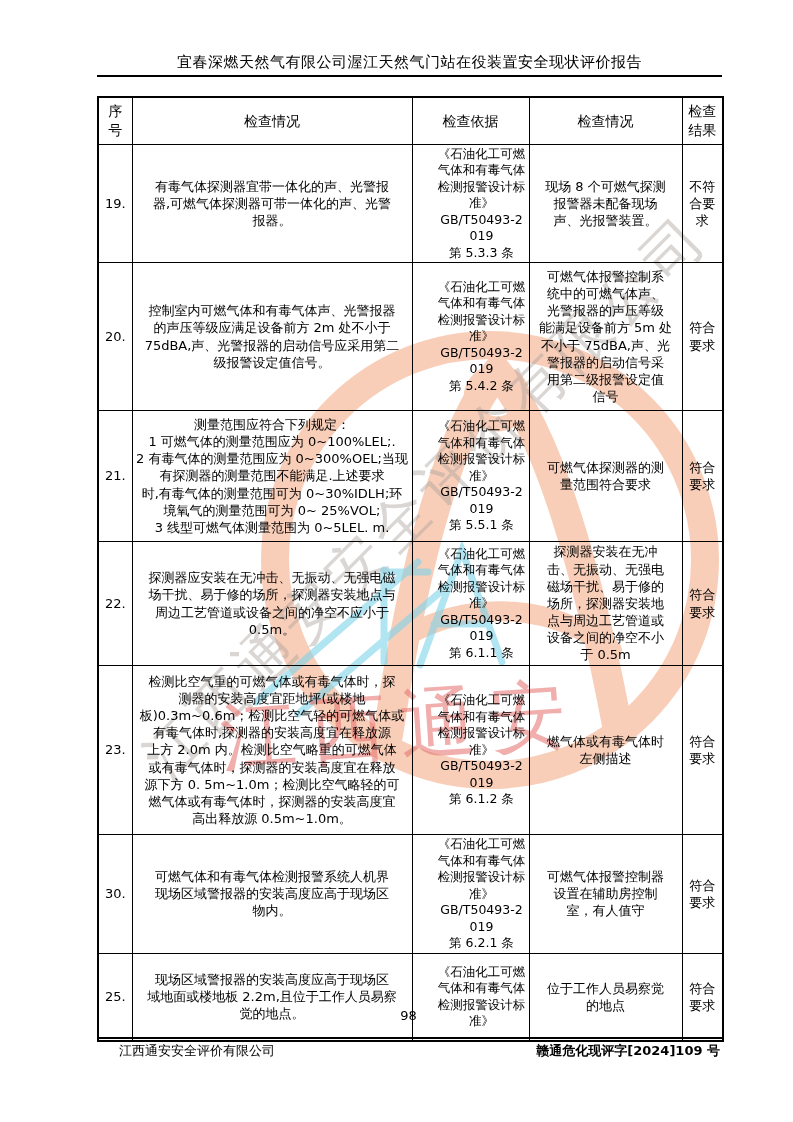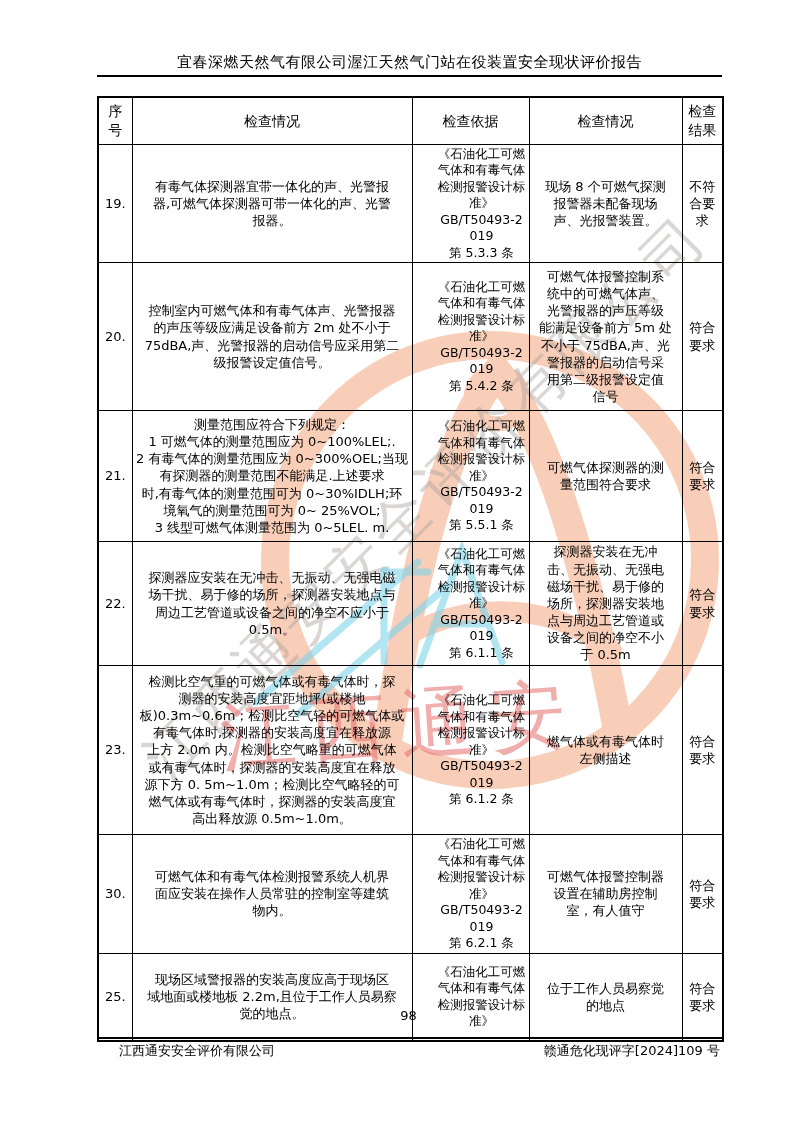--- a/index.html
+++ b/index.html
@@ -46,21 +46,21 @@
   .page-number{
     position:absolute;top:1008px;left:12px;width:793px;
     text-align:center;font-size:13px;
   }
   .footer-rule{position:absolute;top:1037px;left:97px;width:625px;border-top:2px solid #000;}
   .footer{
     position:absolute;top:1042px;left:97px;width:625px;
     font-size:13px;display:flex;justify-content:space-between;
   }
   .footer .fl{padding-left:22px;}
-  .footer .fr{padding-right:2px;}
+  .footer .fr{padding-right:2px;font-weight:bold;}
 </style>
 </head>
 <body>
 
 <div class="page">
 
   <div class="watermark">
     <svg width="793" height="1122" viewBox="0 0 793 1122">
 
       <g opacity="0.45">
@@ -209,21 +209,21 @@
 GB/T50493-2019
 第 6.1.2 条</td>
           <td>燃气体或有毒气体时
 左侧描述</td>
           <td>符合
 要求</td>
         </tr>
         <tr style="height:105px">
           <td>30.</td>
           <td>可燃气体和有毒气体检测报警系统人机界
-面应安装在操作人员常驻的控制室等建筑
+现场区域警报器的安装高度应高于现场区
 物内。</td>
           <td class="basis">《石油化工可燃
 气体和有毒气体
 检测报警设计标
 准》
 GB/T50493-2019
 第 6.2.1 条</td>
           <td>可燃气体报警控制器
 设置在辅助房控制
 室，有人值守</td>

